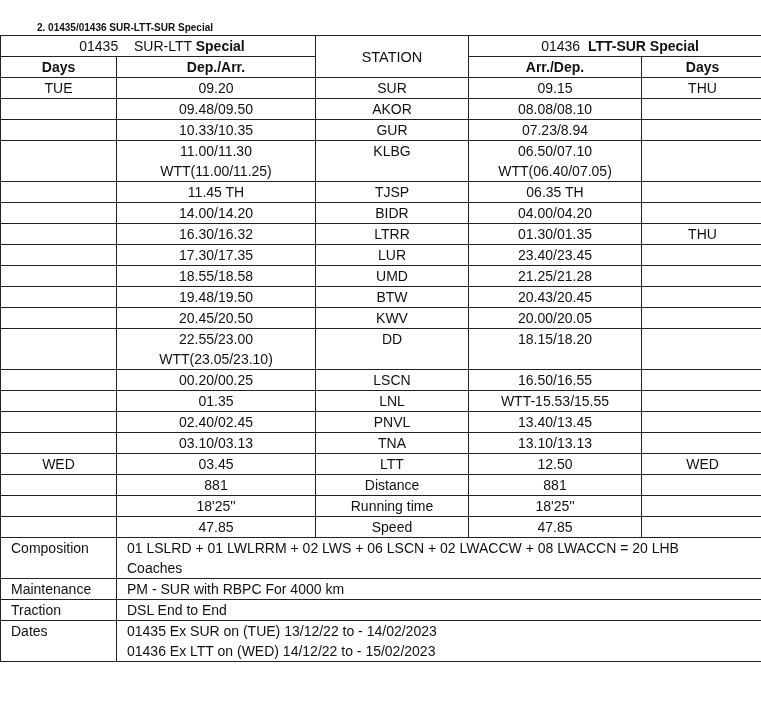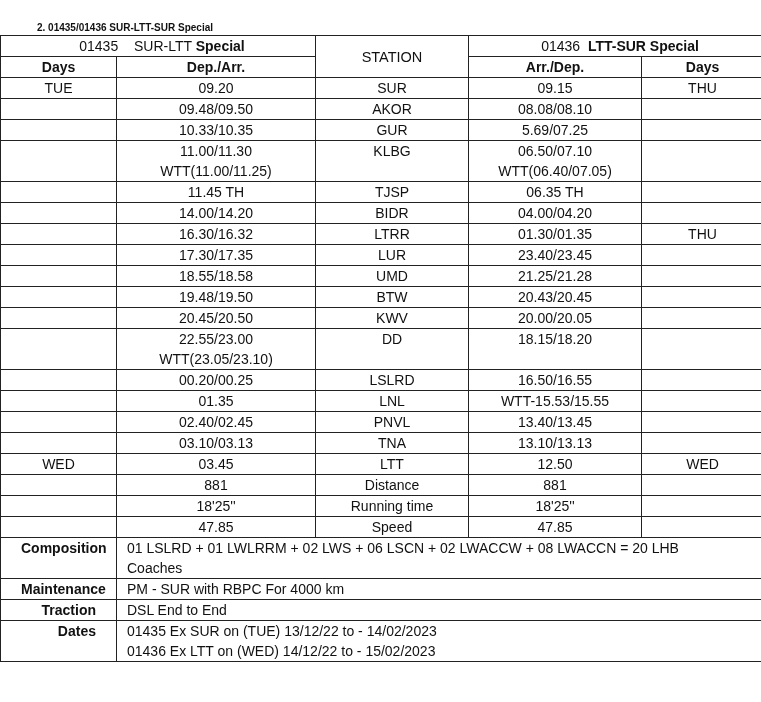--- a/index.html
+++ b/index.html
@@ -23,21 +23,21 @@
       height: 20px;
       line-height: 20px;
       text-align: center;
       vertical-align: top;
       white-space: nowrap;
       overflow: hidden;
     }
     td.bold { font-weight: bold; }
     td.hdr-st { vertical-align: middle; font-weight: normal; font-size: 14.5px; }
     td.tall { height: 40px; }
-    td.ftl { text-align: right; padding: 0 20px; font-weight: bold; }
+    td.ftl { text-align: left; padding: 0 10px; }
     td.ftv { text-align: left; padding-left: 10px; }
     .train-hdr .num { font-weight: normal; margin-left: 8px; }
     .train-hdr .nm-b { font-weight: bold; }
     .line2 { display: block; }
   </style>
 </head>
 <body>
 
 <div class="title">2.  01435/01436 SUR-LTT-SUR Special</div>
 
@@ -90,21 +90,21 @@
         </td>
         <td></td>
       </tr>
       <tr>
         <td></td>
         <td>
           <span class="line2">10.33/10.35</span>
         </td>
         <td>GUR</td>
         <td>
-          <span class="line2">5.69/07.25</span>
+          <span class="line2">07.23/8.94</span>
         </td>
         <td></td>
       </tr>
       <tr>
         <td class="tall"></td>
         <td class="tall">
           <span class="line2">11.00/11.30</span>
           <span class="line2">WTT(11.00/11.25)</span>
         </td>
         <td class="tall">KLBG</td>
@@ -201,21 +201,21 @@
         <td class="tall">
           <span class="line2">18.15/18.20</span>
         </td>
         <td class="tall"></td>
       </tr>
       <tr>
         <td></td>
         <td>
           <span class="line2">00.20/00.25</span>
         </td>
-        <td>LSLRD</td>
+        <td>LSCN</td>
         <td>
           <span class="line2">16.50/16.55</span>
         </td>
         <td></td>
       </tr>
       <tr>
         <td></td>
         <td>
           <span class="line2">01.35</span>
         </td>

